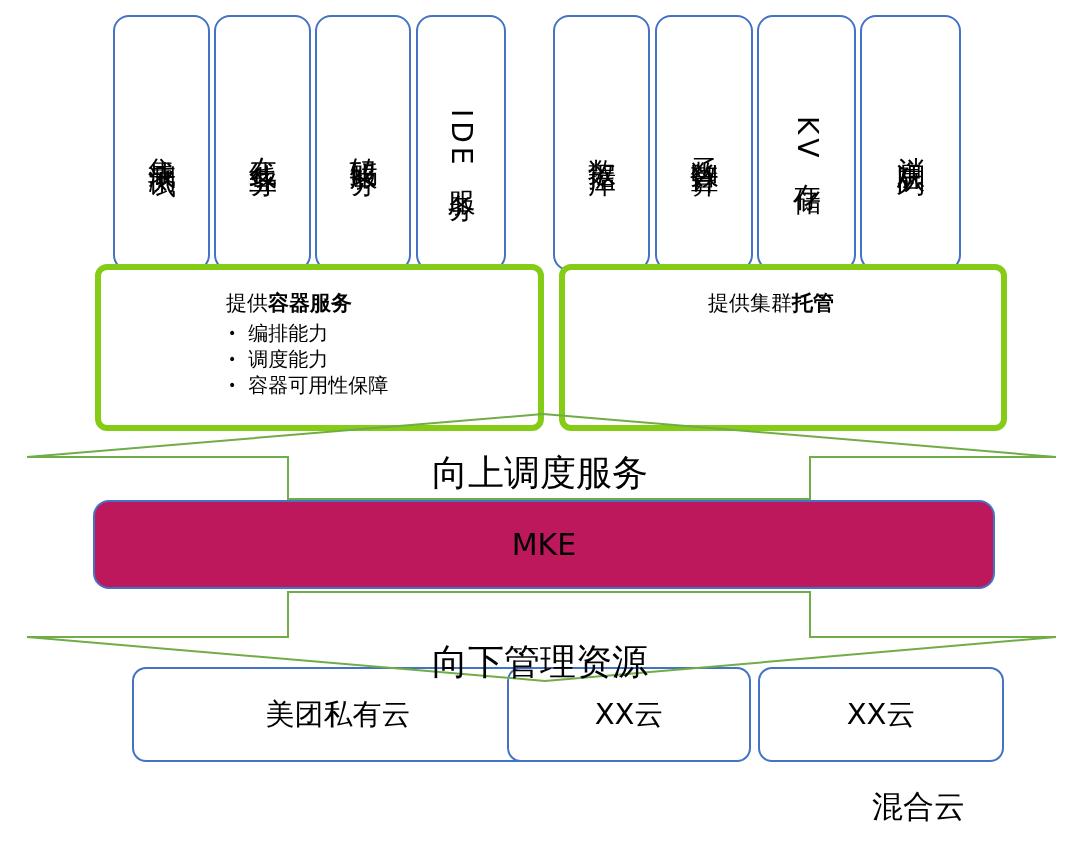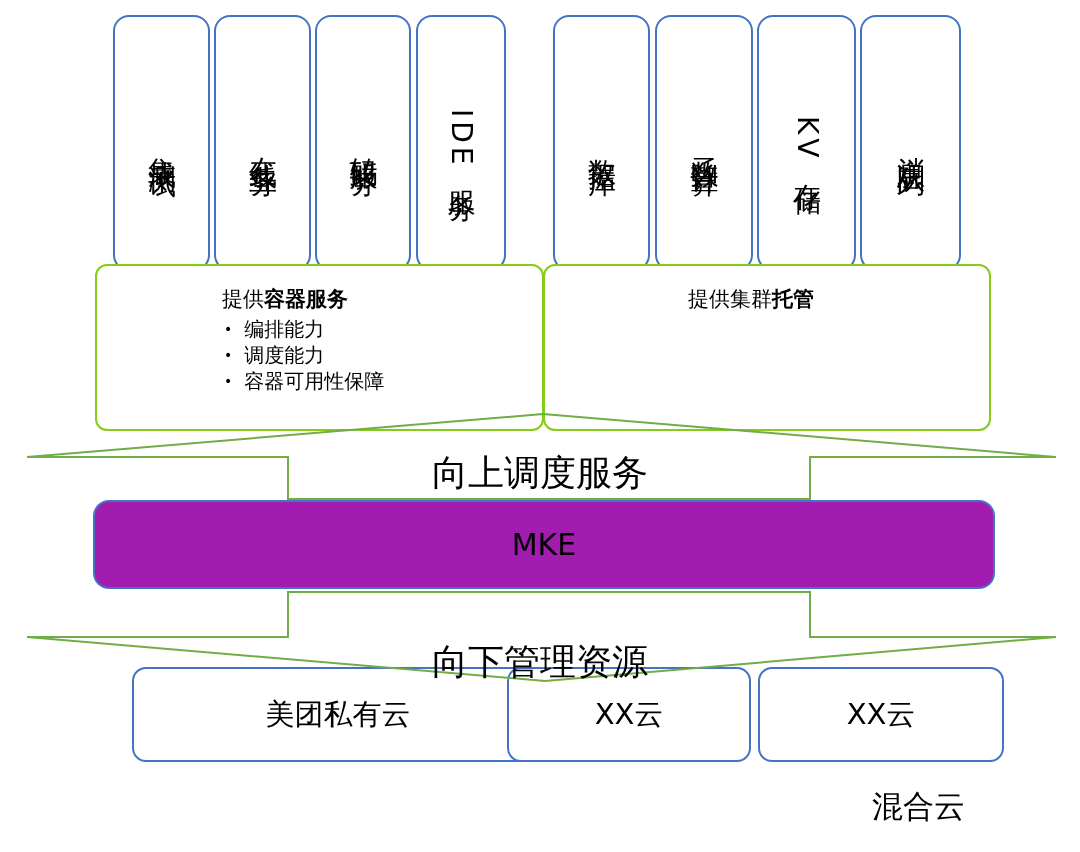--- a/index.html
+++ b/index.html
@@ -19,46 +19,46 @@
     writing-mode:vertical-rl; text-orientation:mixed;
     font-size:28px; letter-spacing:4px; line-height:1;
   }
   .v1{left:113px;width:97px;} .v2{left:214px;width:97px;}
   .v3{left:315px;width:96px;} .v4{left:416px;width:90px;}
   .v5{left:553px;width:97px;} .v6{left:655px;width:98px;}
   .v7{left:757px;width:99px;} .v8{left:860px;width:101px;}
   
   .capbox {
     position:absolute; top:264px; height:167px;
-    background:#fff; border:2px solid #84cc16; border-radius:12px;
+    background:#fff; border:6px solid #84cc16; border-radius:12px;
     z-index:2; box-sizing:border-box;
   }
   .cap-left  { left:95px;  width:449px; }
-  .cap-right { left:543px; width:448px;text-align:right; }
+  .cap-right { left:559px; width:448px;text-align:right; }
   .cap-inner { position:absolute; top:20px; }
   .cap-left  .cap-inner { left:125px; }
   .cap-right .cap-inner { left:143px; }
   .cap-title { font-size:21px; line-height:26px; font-weight:400; }
   .cap-title b { font-weight:700; }
   .cap-list { list-style:none; margin:4px 0 0 0; padding:0; }
   .cap-list li { display:flex; align-items:center; font-size:20px; line-height:26px; }
   .cap-list li::before { content:"•"; font-size:14px; margin:0 12px 0 2px; }
   
   .flow-svg { position:absolute; left:0; top:0; z-index:3; pointer-events:none; }
   
   .band-label {
     position:absolute; left:0; width:1080px; text-align:center;
     font-size:36px; line-height:34px; z-index:4;
   }
   .band-up   { top:456px; }
   .band-down { top:602px;margin-top:43px; }
   
   .mke-box {
     position:absolute; left:93px; top:500px; width:902px; height:89px;
-    background:#a21caf; border:2px solid #4472C4; border-radius:16px;
+    background:#be185d; border:2px solid #4472C4; border-radius:16px;
     display:flex; align-items:center; justify-content:center;
     font-size:30px; z-index:2; box-sizing:border-box;
   }
   
   .cloudbox {
     position:absolute; top:667px; height:95px;
     background:#fff; border:2px solid #4472C4; border-radius:14px;
     display:flex; align-items:center; justify-content:center;
     font-size:29px; z-index:2; box-sizing:border-box;
   }

